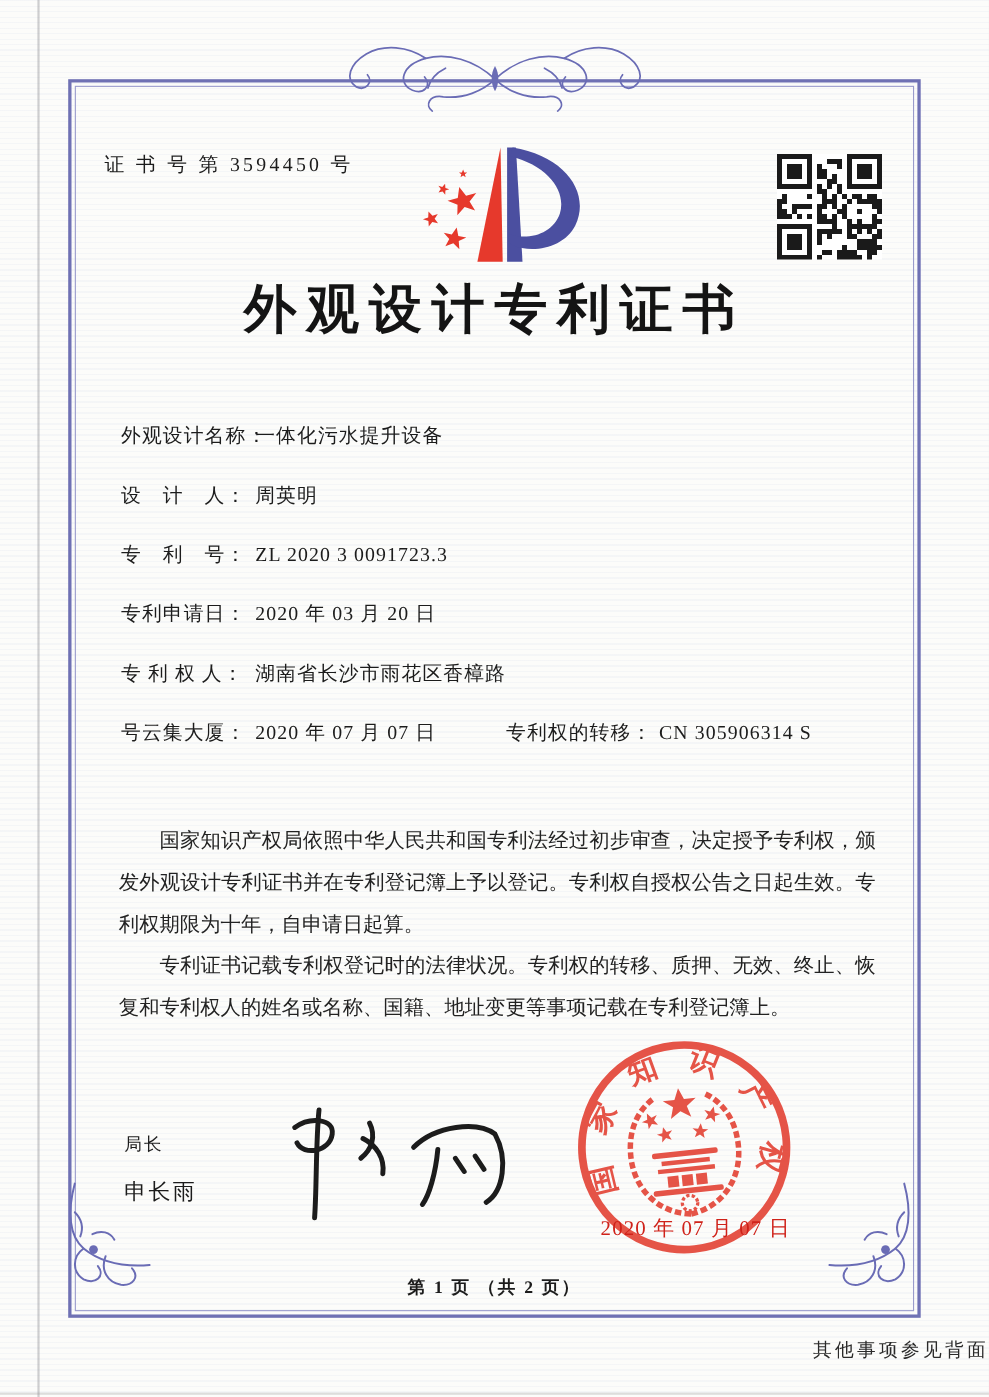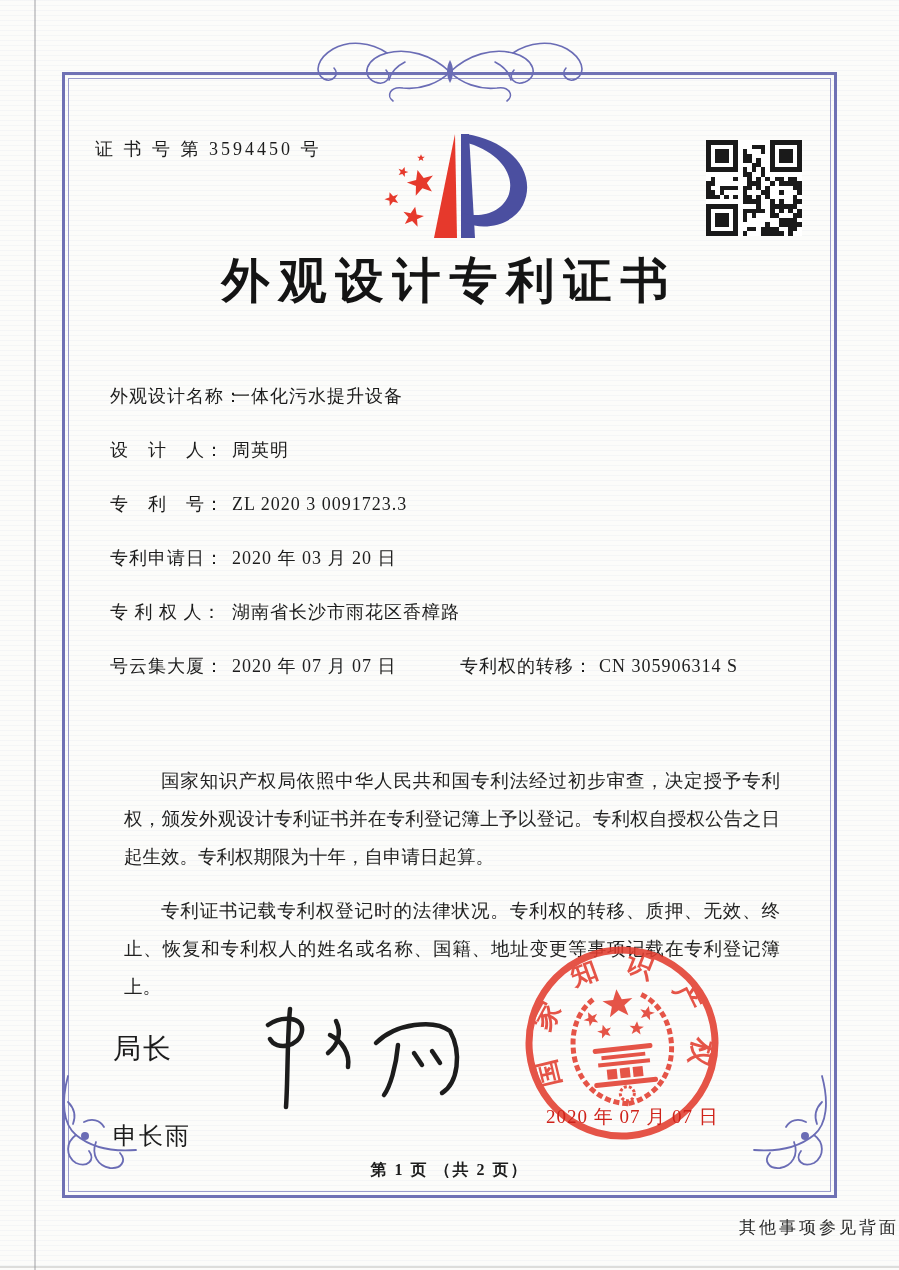--- a/index.html
+++ b/index.html
@@ -31,25 +31,25 @@
 
   .fields{position:absolute;left:110px;top:384px;width:690px;font-size:18px;}
   .frow{height:21px;margin-bottom:33px;white-space:nowrap;position:relative;}
   .flabel{display:inline-block;width:122px;letter-spacing:1px;}
   .fvalue{letter-spacing:1px;}
   .fpair2{position:absolute;left:350px;top:0;}
   .fpair2 .flabel{width:auto;margin-right:6px;}
 
   .paras{position:absolute;left:108px;top:746px;width:688px;font-size:18.5px;line-height:38px;
          text-align:justify;color:#222;}
-  .paras p{margin:16px;text-indent:2em;}
-
-  .commissioner-title{position:absolute;left:113px;top:1030px;font-size:28px;letter-spacing:2px;
+  .paras p{margin:0;text-indent:2em;}
+
+  .commissioner-title{position:absolute;left:113px;top:1030px;font-size:16px;letter-spacing:2px;
          font-family:"Liberation Sans","DejaVu Sans",sans-serif;}
-  .commissioner-name{position:absolute;left:113px;top:1120px;font-size:24px;letter-spacing:2px;
+  .commissioner-name{position:absolute;left:113px;top:1070px;font-size:20px;letter-spacing:2px;
          font-family:"Liberation Sans","DejaVu Sans",sans-serif;}
 
   .signature{position:absolute;left:238px;top:995px;}
 
   .seal{position:absolute;left:521px;top:942px;transform:rotate(-6deg);opacity:0.92;}
   .seal-date{position:absolute;left:546px;top:1104px;font-size:19px;letter-spacing:1px;
              color:#cf221a;white-space:nowrap;}
 
   .page-footer{position:absolute;left:0;top:1160px;width:100%;text-align:center;
                font-size:16px;letter-spacing:2px;font-weight:bold;}

